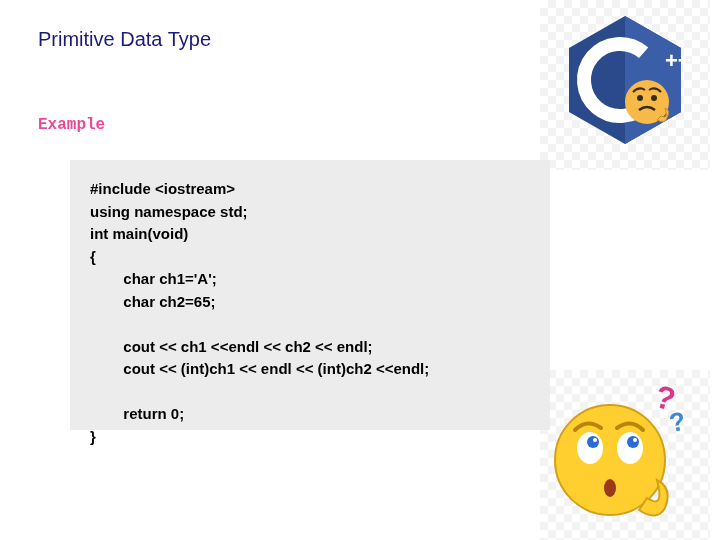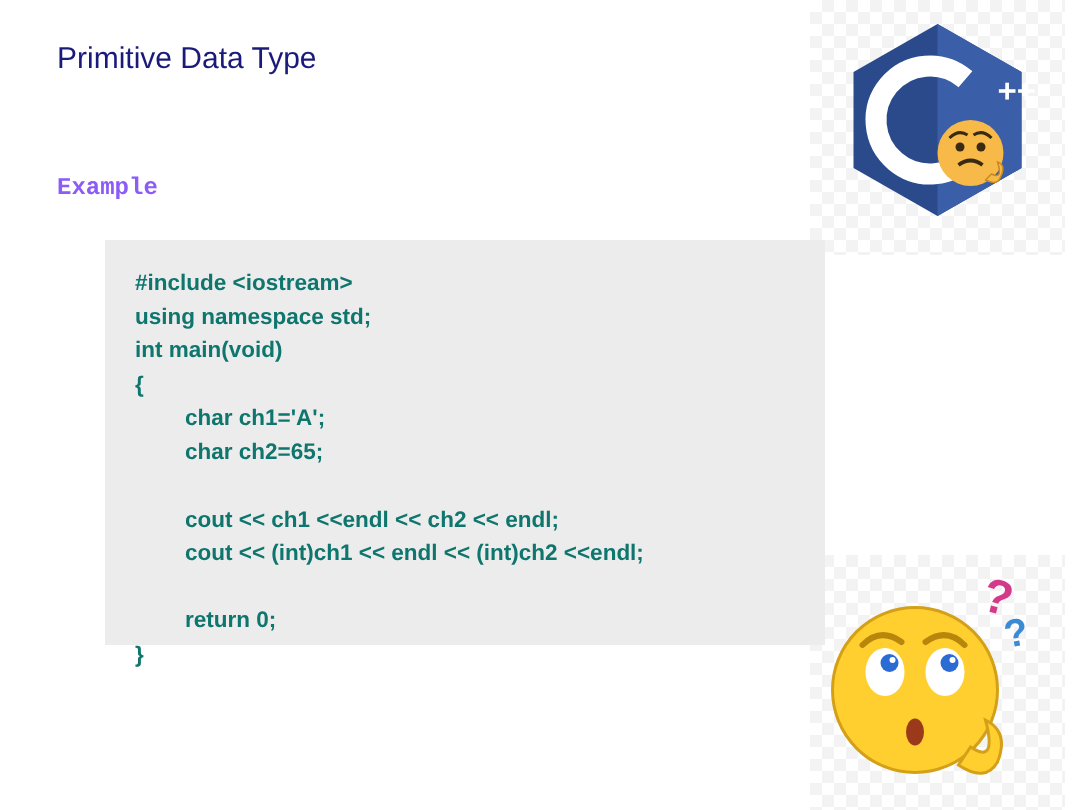--- a/index.html
+++ b/index.html
@@ -19,36 +19,36 @@
     font-size: 20px;
     color: #1a1a7a;
   }
   .example-label {
     position: absolute;
     top: 116px;
     left: 38px;
     font-family: "Courier New", monospace;
     font-weight: bold;
     font-size: 16px;
-    color: #8b5cf6;
+    color: #ec4899;
   }
   .code-block {
     position: absolute;
     top: 160px;
     left: 70px;
     width: 480px;
     height: 270px;
     background: #ececec;
     padding: 18px 20px;
     box-sizing: border-box;
     font-family: Arial, sans-serif;
     font-weight: bold;
     font-size: 15px;
     line-height: 1.5;
-    color: #0f766e;
+    color: #000000;
     white-space: pre;
   }
   .cpp-logo {
     position: absolute;
     top: 10px;
     right: 25px;
     width: 140px;
     height: 140px;
   }
   .emoji {

